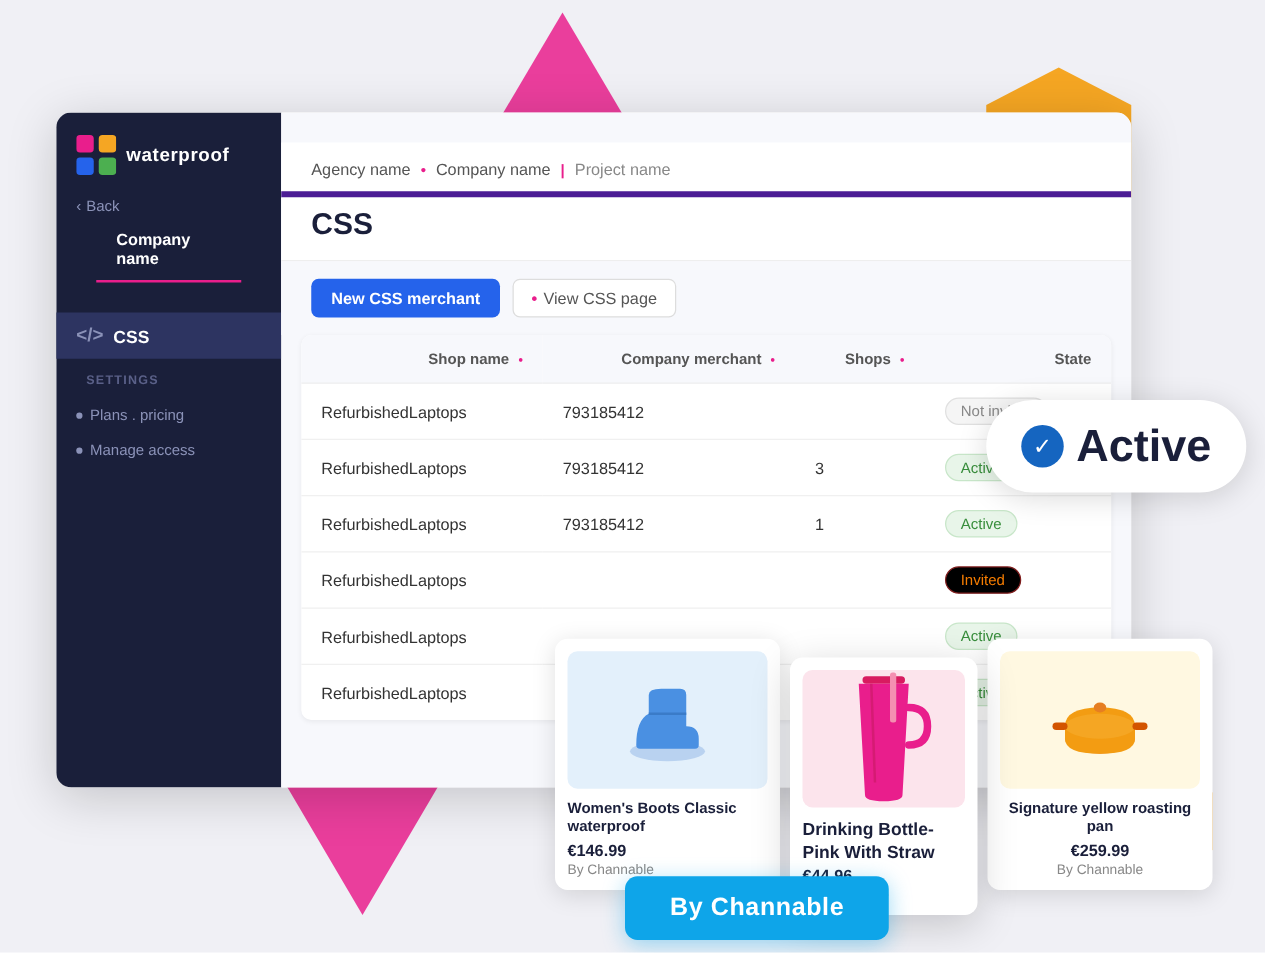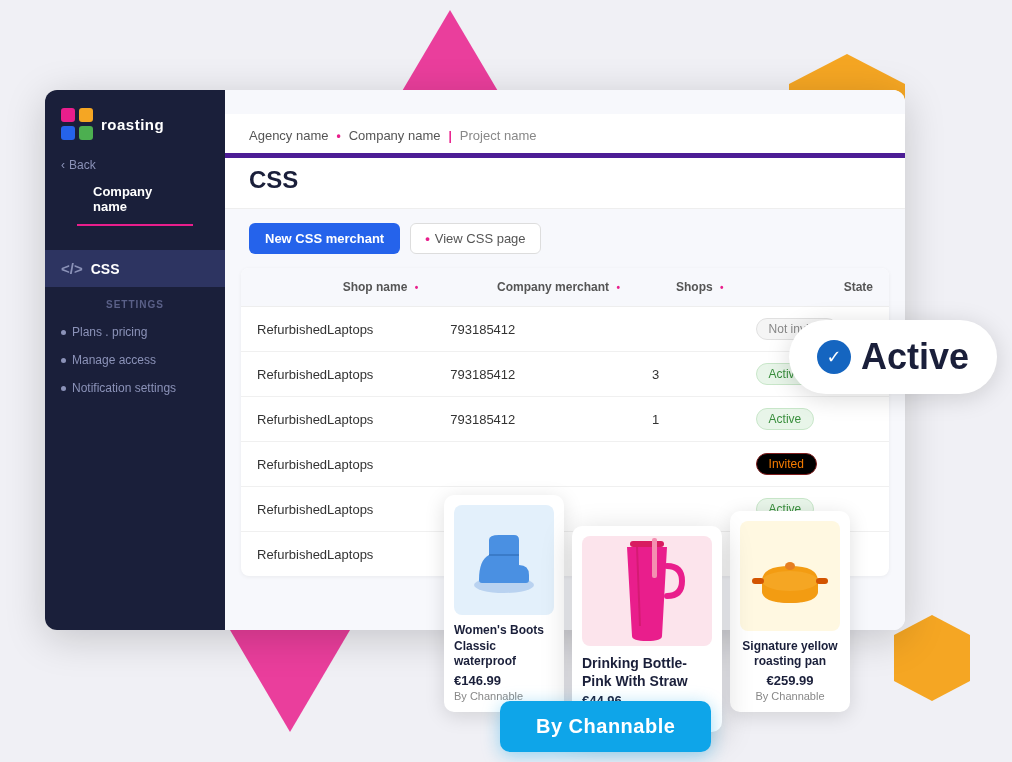--- a/index.html
+++ b/index.html
@@ -114,21 +114,20 @@
       font-size: 15px;
     }
 
     .sidebar-settings-label {
       padding: 4px 24px 8px;
       color: #5a6088;
       font-size: 10px;
       font-weight: 700;
       letter-spacing: 1px;
       text-transform: uppercase;
-      text-align: center;
     }
     .sidebar-nav-item {
       padding: 7px 16px;
       color: #8b92b8;
       font-size: 12px;
       cursor: pointer;
       display: flex;
       align-items: center;
       gap: 6px;
     }
@@ -307,21 +306,21 @@
     .product-cards-area {
       position: absolute;
       bottom: 30px;
       left: 440px;
       display: flex;
       gap: 0;
       z-index: 30;
       align-items: flex-end;
     }
     .product-card {
-      width: 120px;
+      width: 180px;
       background: #fff;
       border-radius: 10px;
       box-shadow: 0 4px 20px rgba(0,0,0,0.13);
       padding: 10px;
       margin: 0 4px;
     }
     .product-card.featured {
       width: 150px;
       box-shadow: 0 8px 32px rgba(0,0,0,0.18);
       z-index: 31;
@@ -402,21 +401,21 @@
 
   <div class="sidebar">
     <div class="sidebar-logo">
 
       <svg class="logo-icon" viewBox="0 0 32 32">
         <rect x="0" y="0" width="14" height="14" rx="3" fill="#e91e8c"></rect>
         <rect x="18" y="0" width="14" height="14" rx="3" fill="#f5a623"></rect>
         <rect x="0" y="18" width="14" height="14" rx="3" fill="#2563eb"></rect>
         <rect x="18" y="18" width="14" height="14" rx="3" fill="#4caf50"></rect>
       </svg>
-      <span class="logo-text">roasting</span>
+      <span class="logo-text">waterproof</span>
     </div>
 
     <div class="sidebar-back">
       <span>‹</span>
       <span>Back</span>
     </div>
     <div style="padding: 4px 16px 12px;">
       <div class="sidebar-company">Company name</div>
     </div>
 
@@ -427,24 +426,20 @@
 
     <div class="sidebar-settings-label">SETTINGS</div>
 
     <div class="sidebar-nav-item">
       <span class="nav-dot"></span>
       <span>Plans . pricing</span>
     </div>
     <div class="sidebar-nav-item">
       <span class="nav-dot"></span>
       <span>Manage access</span>
-    </div>
-    <div class="sidebar-nav-item">
-      <span class="nav-dot"></span>
-      <span>Notification settings</span>
     </div>
   </div>
 
   <div class="main-content">
 
     <div class="breadcrumb-bar">
       <span class="breadcrumb-item">Agency name</span>
       <span class="breadcrumb-sep">•</span>
       <span class="breadcrumb-item">Company name</span>
       <span class="breadcrumb-sep">|</span>

